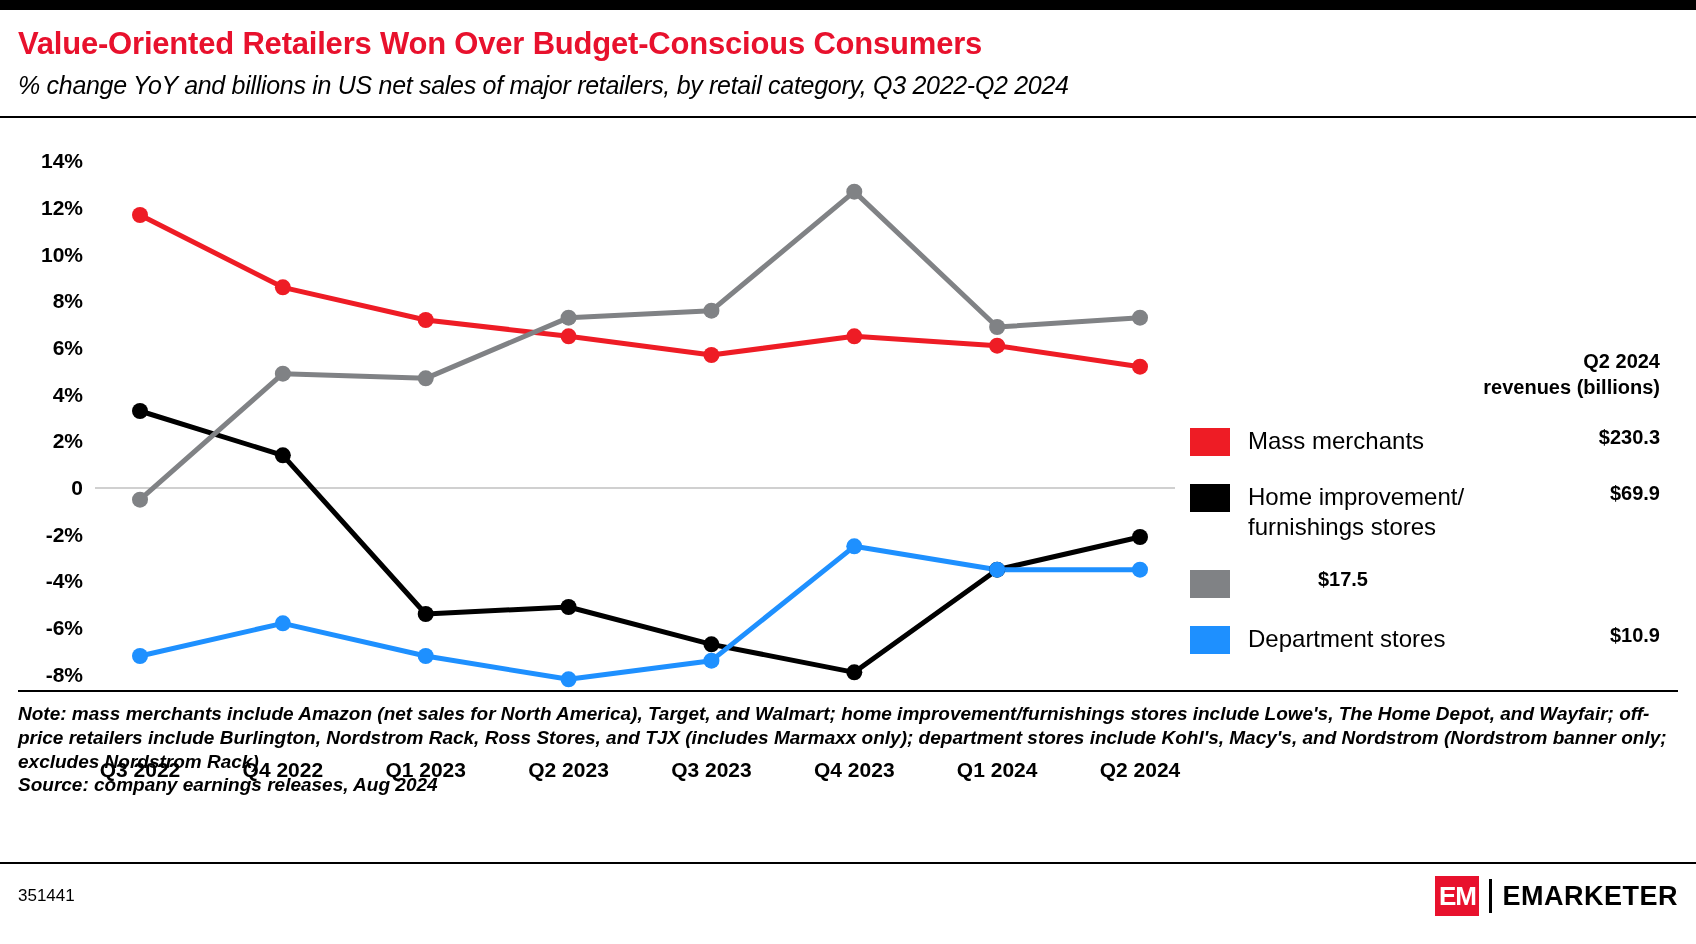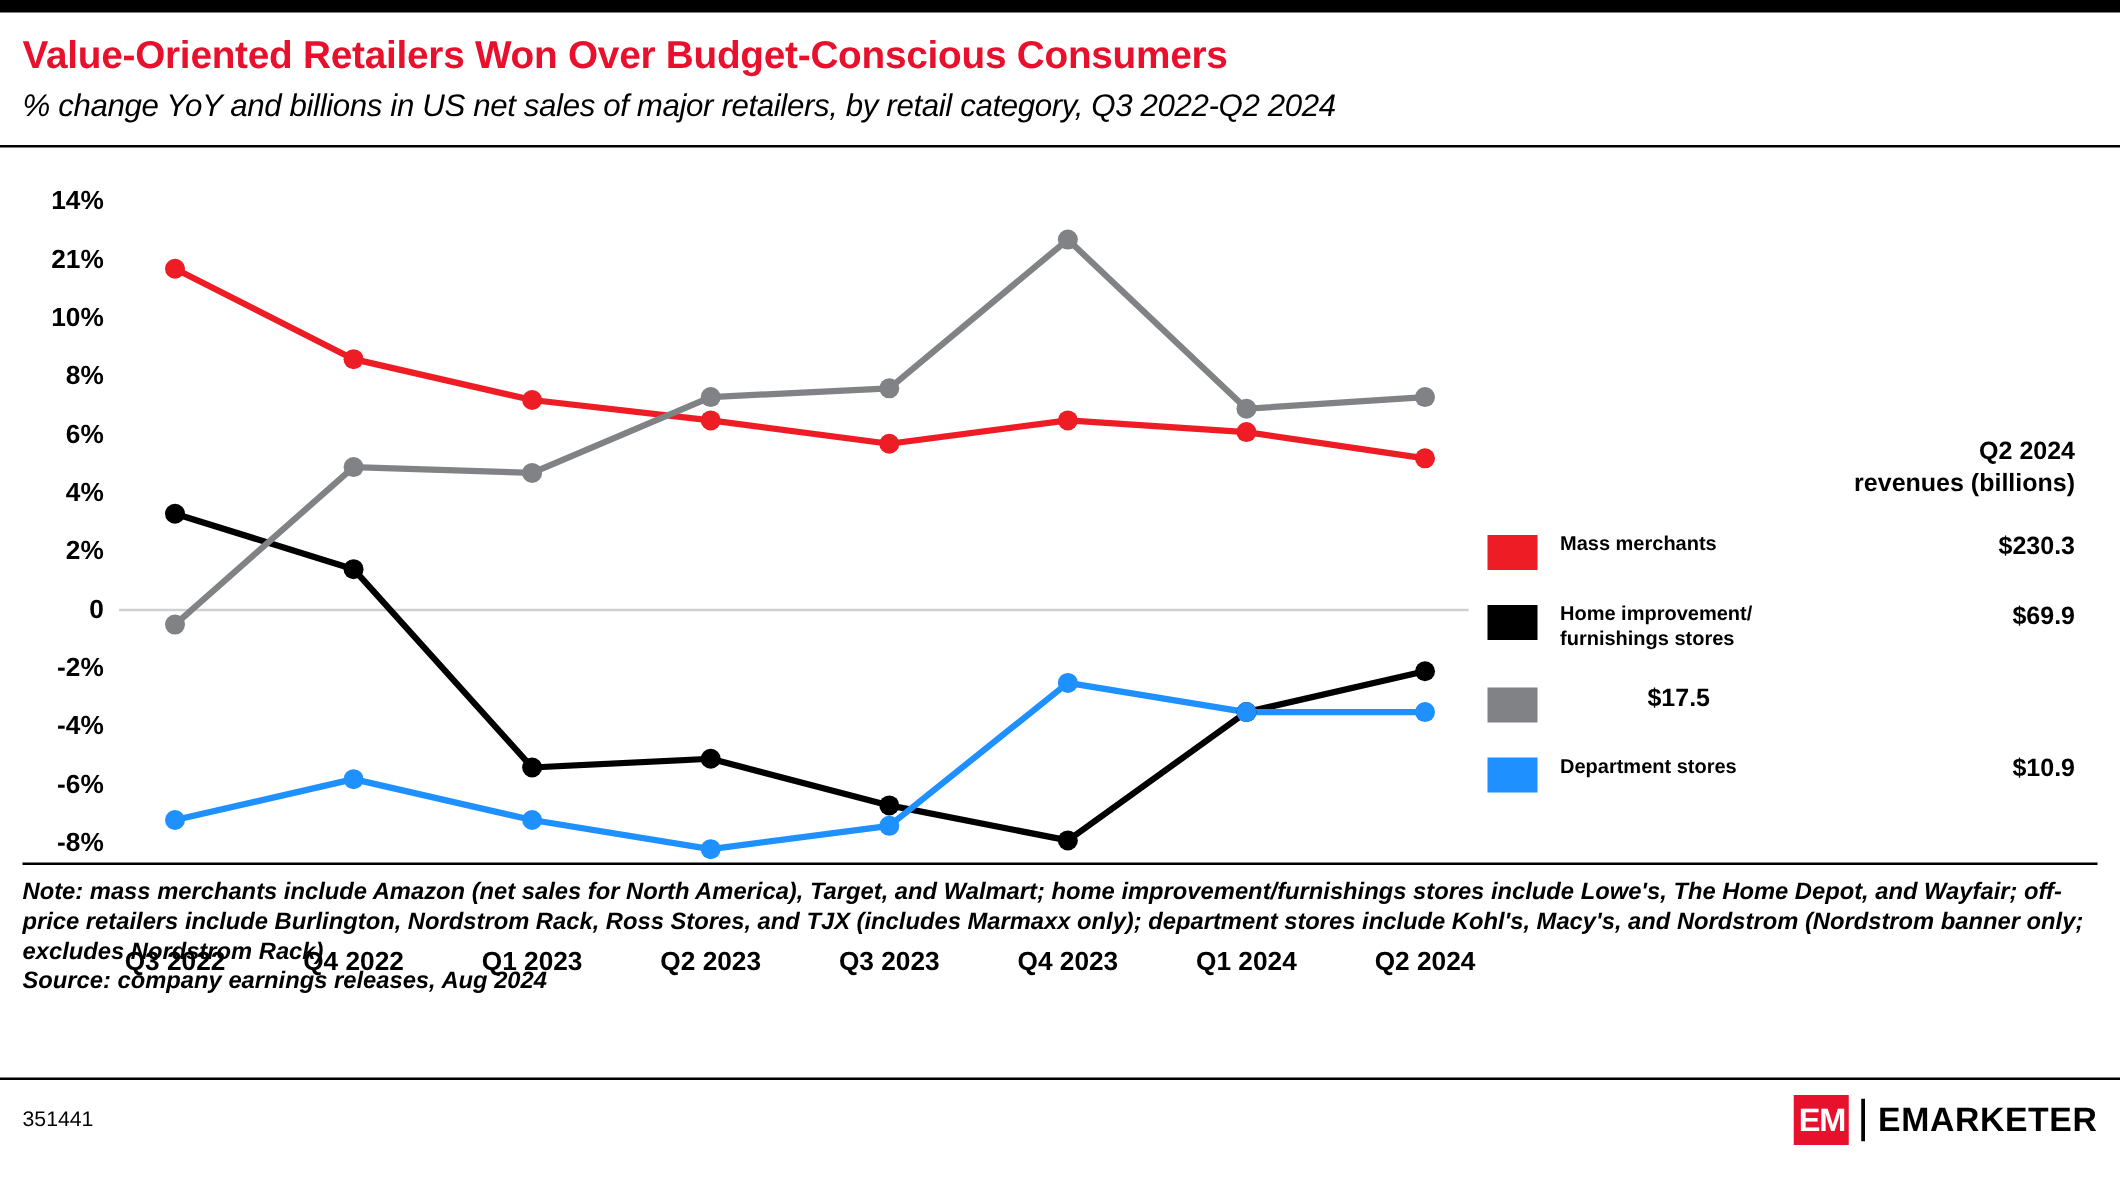--- a/index.html
+++ b/index.html
@@ -115,22 +115,22 @@
     margin-bottom: 26px;
   }
   .swatch {
     width: 40px;
     height: 28px;
     flex: 0 0 40px;
     margin-right: 18px;
     margin-top: 2px;
   }
   .legend-label {
-    font-size: 16px;
-    font-weight: bold;
+    font-size: 24px;
+    font-weight: normal;
     line-height: 1.25;
     flex: 1 1 auto;
     white-space: pre-line;
   }
   .legend-value {
     font-size: 20px;
     font-weight: bold;
     text-align: right;
     flex: 0 0 120px;
     padding-right: 10px;
@@ -214,21 +214,21 @@
   <div class="header">
     <h1 class="title">Value-Oriented Retailers Won Over Budget-Conscious Consumers</h1>
     <div class="subtitle">% change YoY and billions in US net sales of major retailers, by retail category, Q3 2022-Q2 2024</div>
   </div>
   <div class="rule"></div>
 
   <div class="chart-area">
 
     <div class="ylabels">
         <div class="ylabel" style="top: 23.3333px;">14%</div>
-        <div class="ylabel" style="top: 70px;">21%</div>
+        <div class="ylabel" style="top: 70px;">12%</div>
         <div class="ylabel" style="top: 116.667px;">10%</div>
         <div class="ylabel" style="top: 163.333px;">8%</div>
         <div class="ylabel" style="top: 210px;">6%</div>
         <div class="ylabel" style="top: 256.667px;">4%</div>
         <div class="ylabel" style="top: 303.333px;">2%</div>
         <div class="ylabel" style="top: 350px;">0</div>
         <div class="ylabel" style="top: 396.667px;">-2%</div>
         <div class="ylabel" style="top: 443.333px;">-4%</div>
         <div class="ylabel" style="top: 490px;">-6%</div>
         <div class="ylabel" style="top: 536.667px;">-8%</div>

